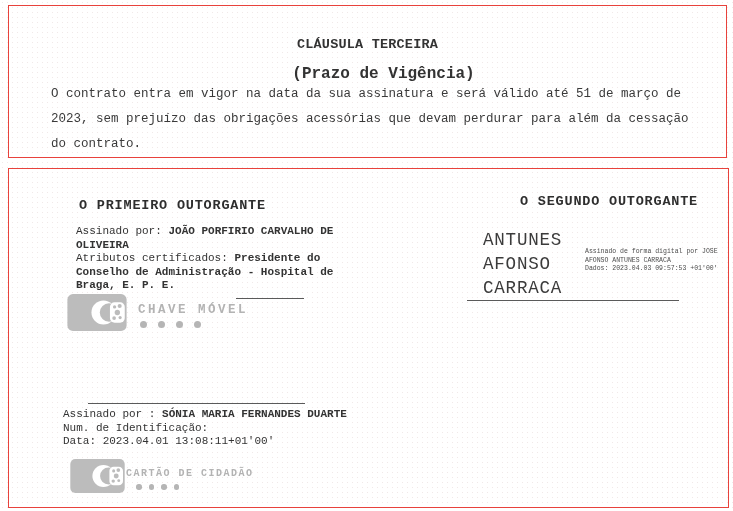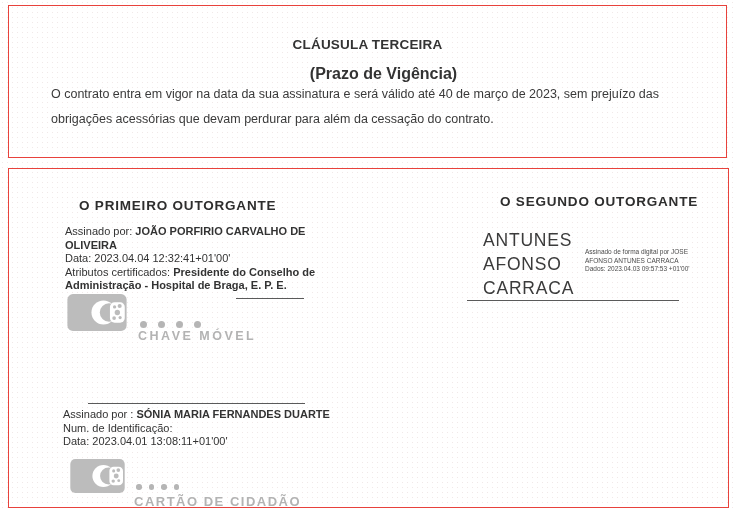--- a/index.html
+++ b/index.html
@@ -18,21 +18,21 @@
   }
   .redbox{
     position:absolute;
     border:1.5px solid #e8423c;
     background:transparent;
     box-sizing:border-box;
   }
   #clause-box{left:8px;top:5px;width:719px;height:153px;}
   #sign-box{left:8px;top:168px;width:721px;height:340px;}
 
-  .abs{position:absolute;}
+  .abs{position:absolute;font-family:Liberation Mono, monospace;}
   .center{text-align:center;}
   .b{font-weight:bold;}
 
   .clause-title{
     left:0;top:31px;width:100%;
     font-size:13.5px;font-weight:bold;color:#333;
     letter-spacing:0.2px;
   }
   .clause-subtitle{
     left:16px;top:59px;width:100%;
@@ -46,36 +46,36 @@
   .heading{
     font-size:13.5px;font-weight:bold;color:#2e2e2e;
     letter-spacing:0.8px;white-space:nowrap;
   }
   #first-heading{left:70px;top:29px;width:280px;}
   #second-heading{left:429px;top:25px;width:260px;text-align:right;}
 
   .sigblock{
     font-size:11px;line-height:13.5px;color:#333;
   }
-  #first-sigblock{left:56px;top:56px;width:288px;}
+  #first-sigblock{left:67px;top:56px;width:288px;}
   #third-sigblock{left:54px;top:239px;width:288px;}
 
   .sig-line{border-top:1.2px solid #5a5a5a;height:0;}
   #first-sig-line{left:227px;top:129px;width:68px;}
   #second-sig-line{left:458px;top:131px;width:212px;}
   #third-sig-line{left:79px;top:234px;width:217px;}
 
   .logo-wrap{display:block;}
   #chave-logo{left:57px;top:125px;}
   #cartao-logo{left:60px;top:290px;}
   .logo-label{
-    color:#b3b3b3;font-weight:bold;white-space:nowrap;margin-top:26px;
+    color:#b3b3b3;font-weight:bold;white-space:nowrap;
   }
   #chave-label{left:129px;top:134px;font-size:12.5px;letter-spacing:2.5px;}
-  #cartao-label{left:125px;top:299px;font-size:13px;letter-spacing:1.5px;}
+  #cartao-label{left:117px;top:299px;font-size:10px;letter-spacing:1.5px;}
   .logo-dots{display:flex;}
   #chave-dots{left:131px;top:152px;gap:11px;}
   #chave-dots i{width:7px;height:7px;}
   #cartao-dots{left:127px;top:315px;gap:7px;}
   #cartao-dots i{width:5.5px;height:5.5px;}
   .logo-dots i{display:block;border-radius:50%;background:#b5b5b5;}
 
   #second-name{
     left:474px;top:59px;width:160px;
     font-size:17.5px;line-height:24px;color:#3b3b3b;
@@ -87,30 +87,29 @@
   }
 </style>
 </head>
 <body>
 
 <div class="page">
 
   <div class="redbox" id="clause-box">
     <div class="abs clause-title center">CLÁUSULA TERCEIRA</div>
     <div class="abs clause-subtitle center">(Prazo de Vigência)</div>
-    <div class="abs clause-body">O contrato entra em vigor na data da sua assinatura e será válido até 40 de março de 2023, sem prejuízo das obrigações acessórias que devam perdurar para além da cessação do contrato.</div>
+    <div class="abs clause-body">O contrato entra em vigor na data da sua assinatura e será válido até 51 de março de 2023, sem prejuízo das obrigações acessórias que devam perdurar para além da cessação do contrato.</div>
   </div>
 
   <div class="redbox" id="sign-box">
 
     <div class="abs heading" id="first-heading">O PRIMEIRO OUTORGANTE</div>
 
     <div class="abs sigblock" id="first-sigblock">
       <div><span>Assinado por:</span> <span class="b">JOÃO PORFIRIO CARVALHO DE OLIVEIRA</span></div>
-      <div><span>Data:</span> <span>2023.04.04 12:32:41+01'00'</span></div>
       <div><span>Atributos certificados:</span> <span class="b">Presidente do Conselho de Administração - Hospital de Braga, E. P. E.</span></div>
     </div>
 
     <div class="abs sig-line" id="first-sig-line"></div>
 
     <span class="abs logo-wrap" id="chave-logo">
       <svg width="62" height="37" viewBox="0 0 64 40" aria-hidden="true">
         <rect x="0" y="0" width="64" height="40" rx="6" fill="#bcbcbc"></rect>
         <circle cx="39" cy="20" r="13" fill="#ffffff"></circle>
         <circle cx="45" cy="20" r="10" fill="#bcbcbc"></circle>

